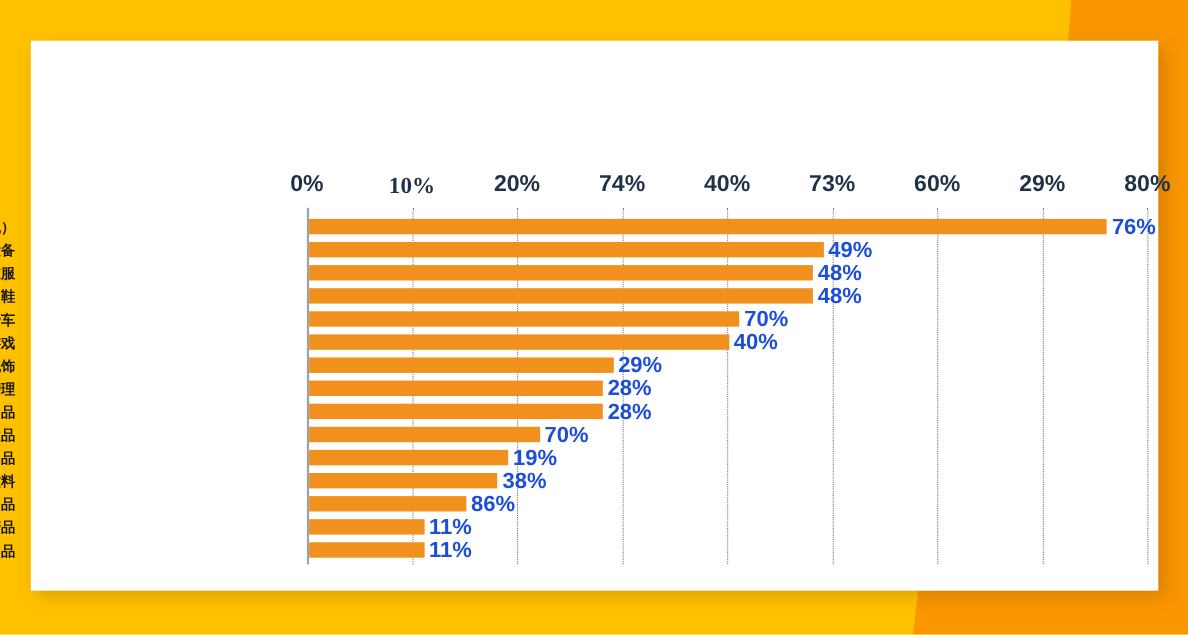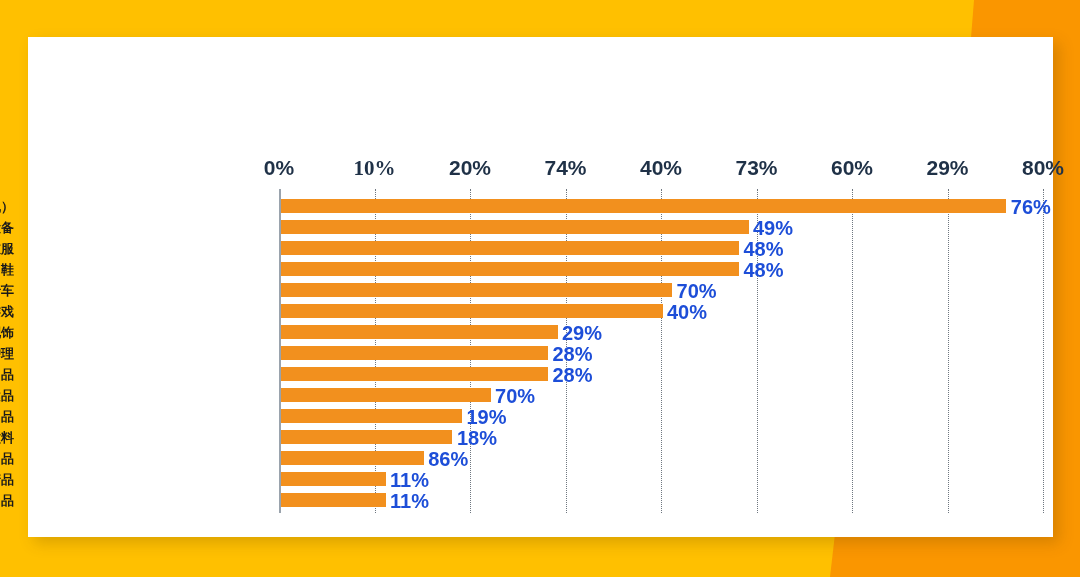--- a/index.html
+++ b/index.html
@@ -218,21 +218,21 @@
           <div class="val-label" style="left: 210.1px;">70%</div>
         </div>
         <div class="row" style="top: 210px;">
           <div class="cat-label">运动及户外用品</div>
           <div class="bar" style="width: 181.45px; background: rgb(242, 144, 30);"></div>
           <div class="val-label" style="left: 181.45px;">19%</div>
         </div>
         <div class="row" style="top: 231px;">
           <div class="cat-label">食品和饮料</div>
           <div class="bar" style="width: 171.9px; background: rgb(242, 144, 30);"></div>
-          <div class="val-label" style="left: 171.9px;">18%</div>
+          <div class="val-label" style="left: 171.9px;">38%</div>
         </div>
         <div class="row" style="top: 252px;">
           <div class="cat-label">玩具和婴儿用品</div>
           <div class="bar" style="width: 143.25px; background: rgb(242, 144, 30);"></div>
           <div class="val-label" style="left: 143.25px;">86%</div>
         </div>
         <div class="row" style="top: 273px;">
           <div class="cat-label">DIY和园艺产品</div>
           <div class="bar" style="width: 105.05px; background: rgb(242, 144, 30);"></div>
           <div class="val-label" style="left: 105.05px;">11%</div>

